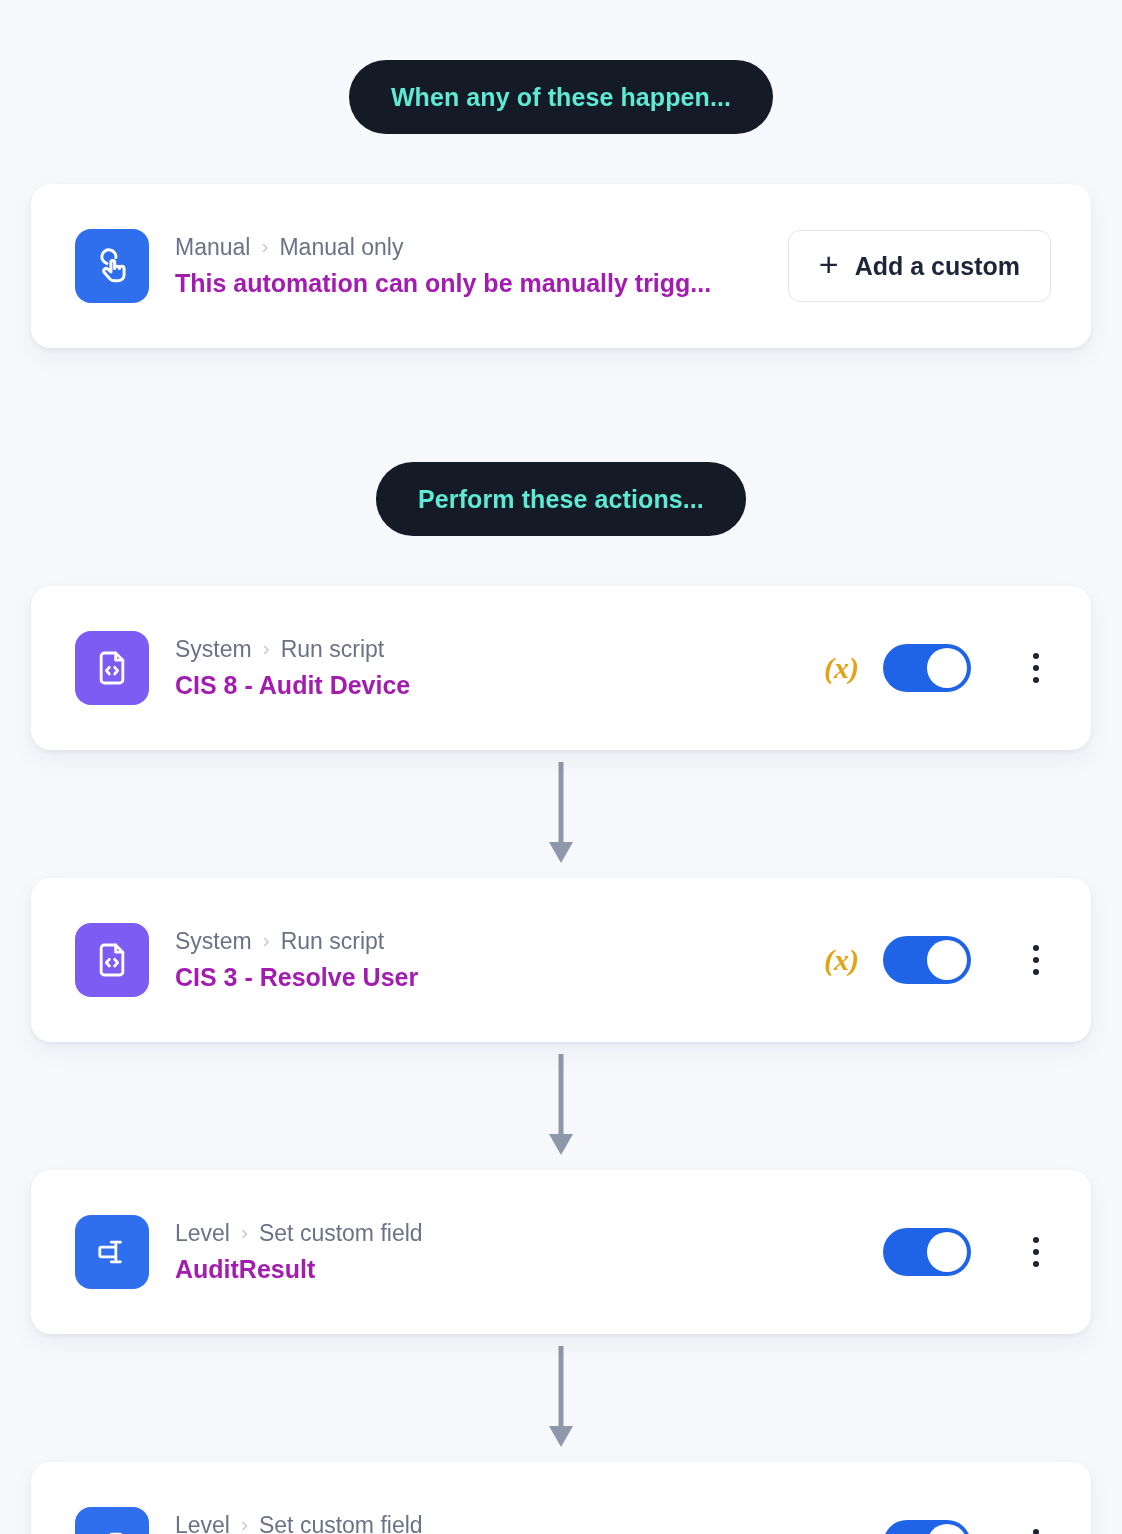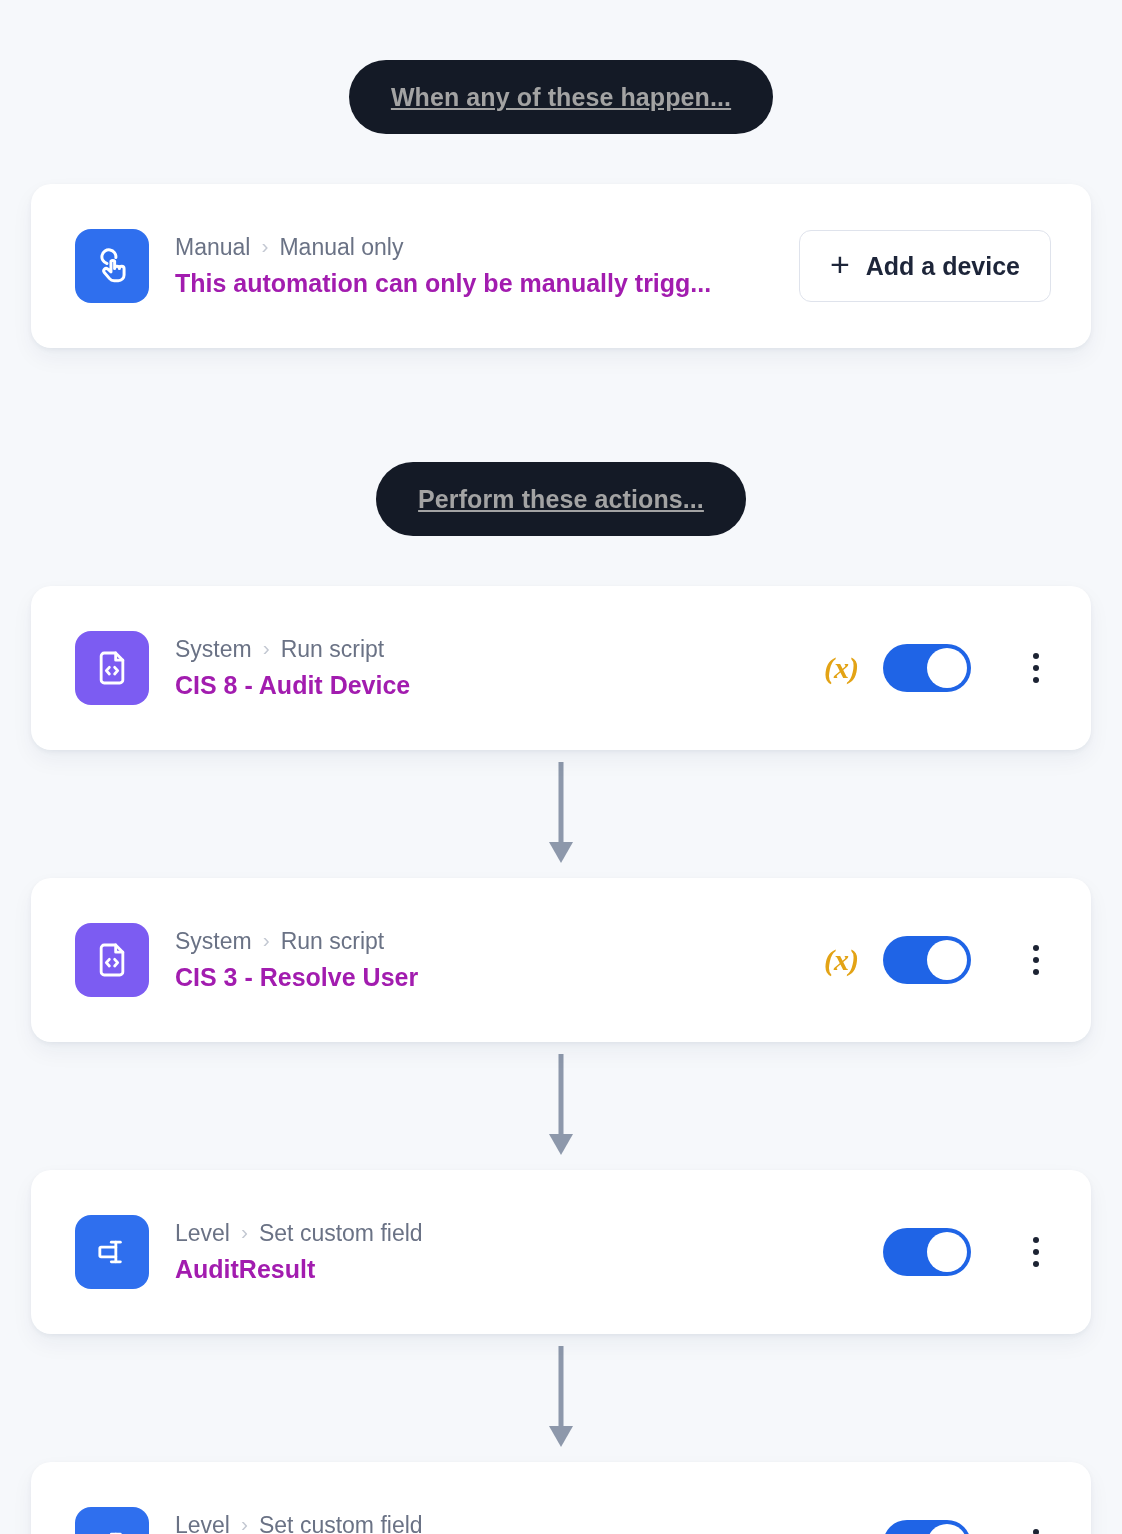--- a/index.html
+++ b/index.html
@@ -22,30 +22,29 @@
     box-sizing: border-box;
   }
 
   
   .pill-row {
     display: flex;
     justify-content: center;
   }
   .pill {
     background: #141a26;
-    color: #a3a3a3;
+    color: #5eead4;
     border-radius: 999px;
     font-size: 25px;
     font-weight: 700;
     letter-spacing: 0.1px;
     display: inline-flex;
     align-items: center;
     justify-content: center;
     box-sizing: border-box;
-    text-decoration: underline;
   }
   .pill.trigger-pill {
     height: 74px;
     padding: 0 42px;
   }
   .pill.action-pill {
     height: 74px;
     padding: 15px 42px;
   }
 
@@ -240,21 +239,21 @@
       <div class="breadcrumb">
         <span>Manual</span>
         <span class="sep">›</span>
         <span>Manual only</span>
       </div>
       <div class="card-title">This automation can only be manually trigg...</div>
     </div>
 
     <button class="add-device-btn">
       <span class="plus">+</span>
-      <span>Add a device</span>
+      <span>Add a custom</span>
     </button>
   </div>
 
   <div class="gap-section"></div>
 
   <div class="pill-row">
     <div class="pill action-pill">Perform these actions...</div>
   </div>
 
   <div class="gap-pill-card"></div>

